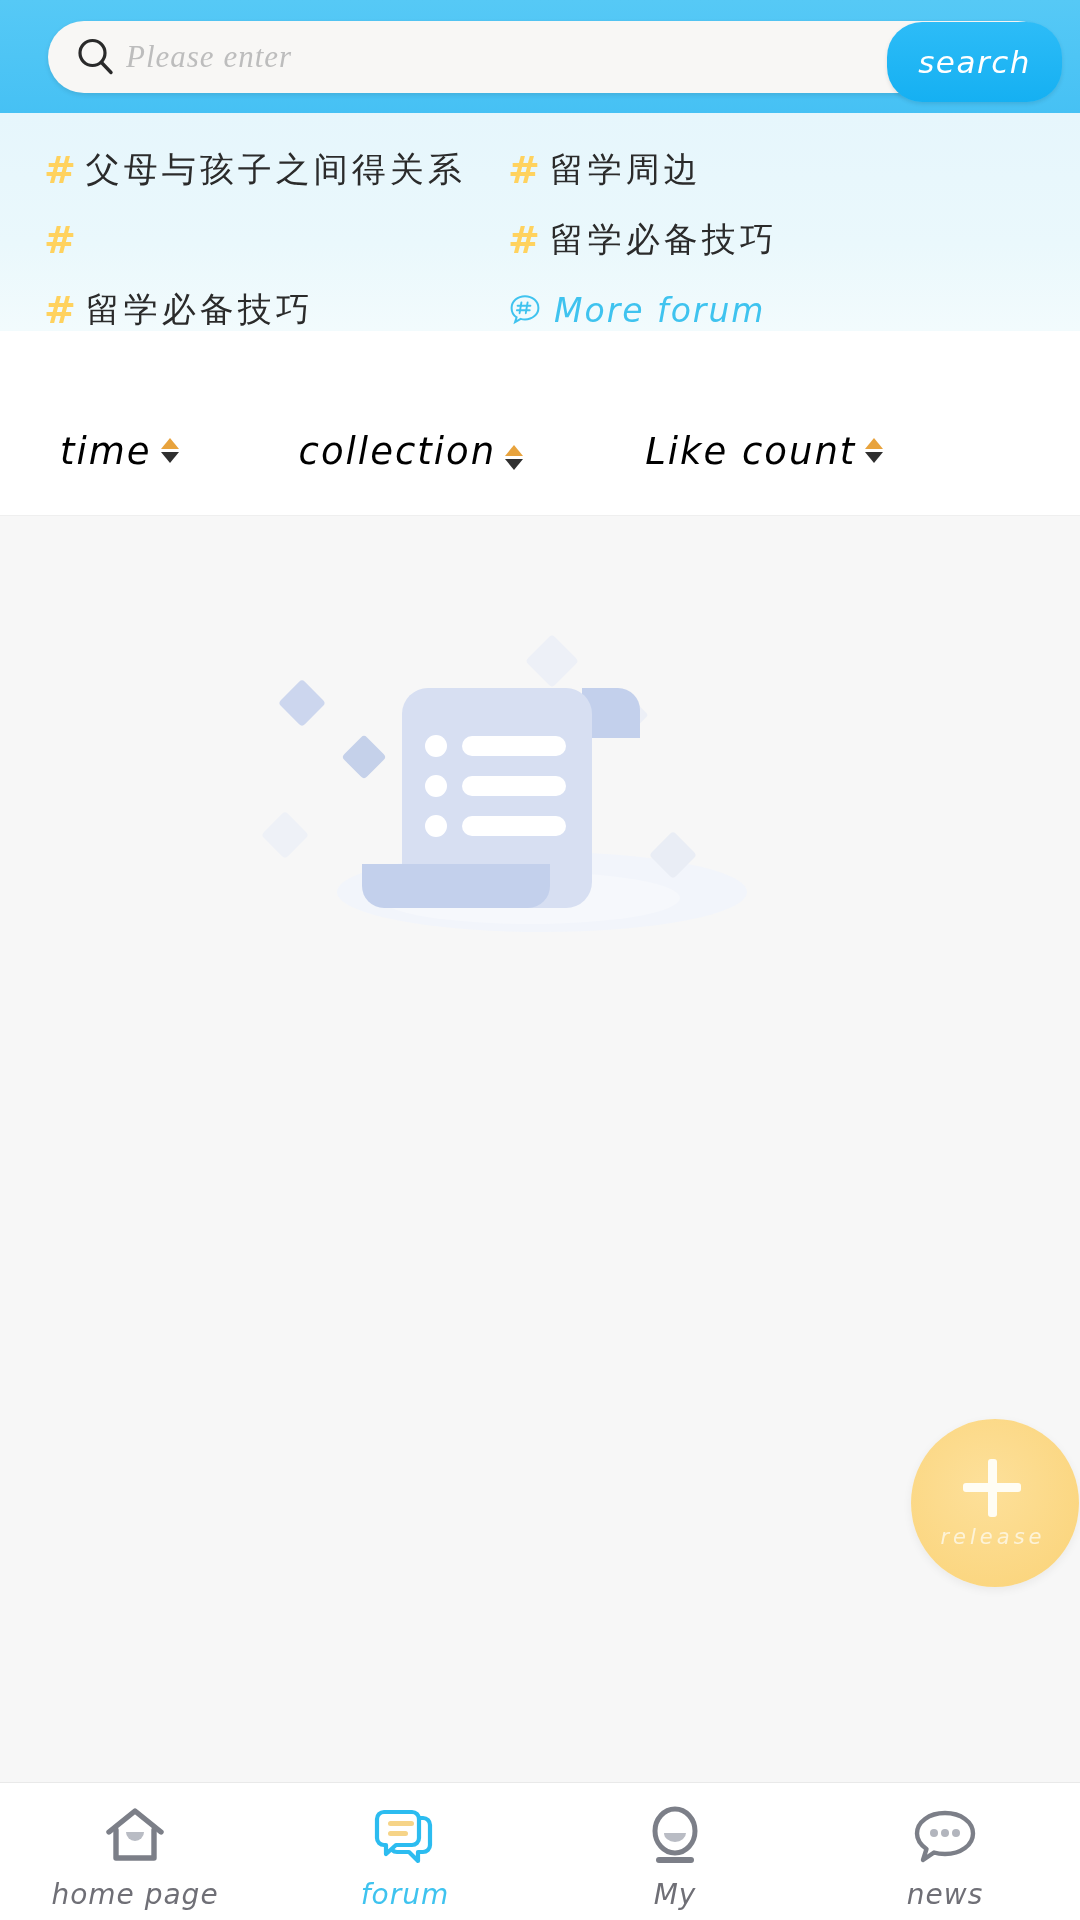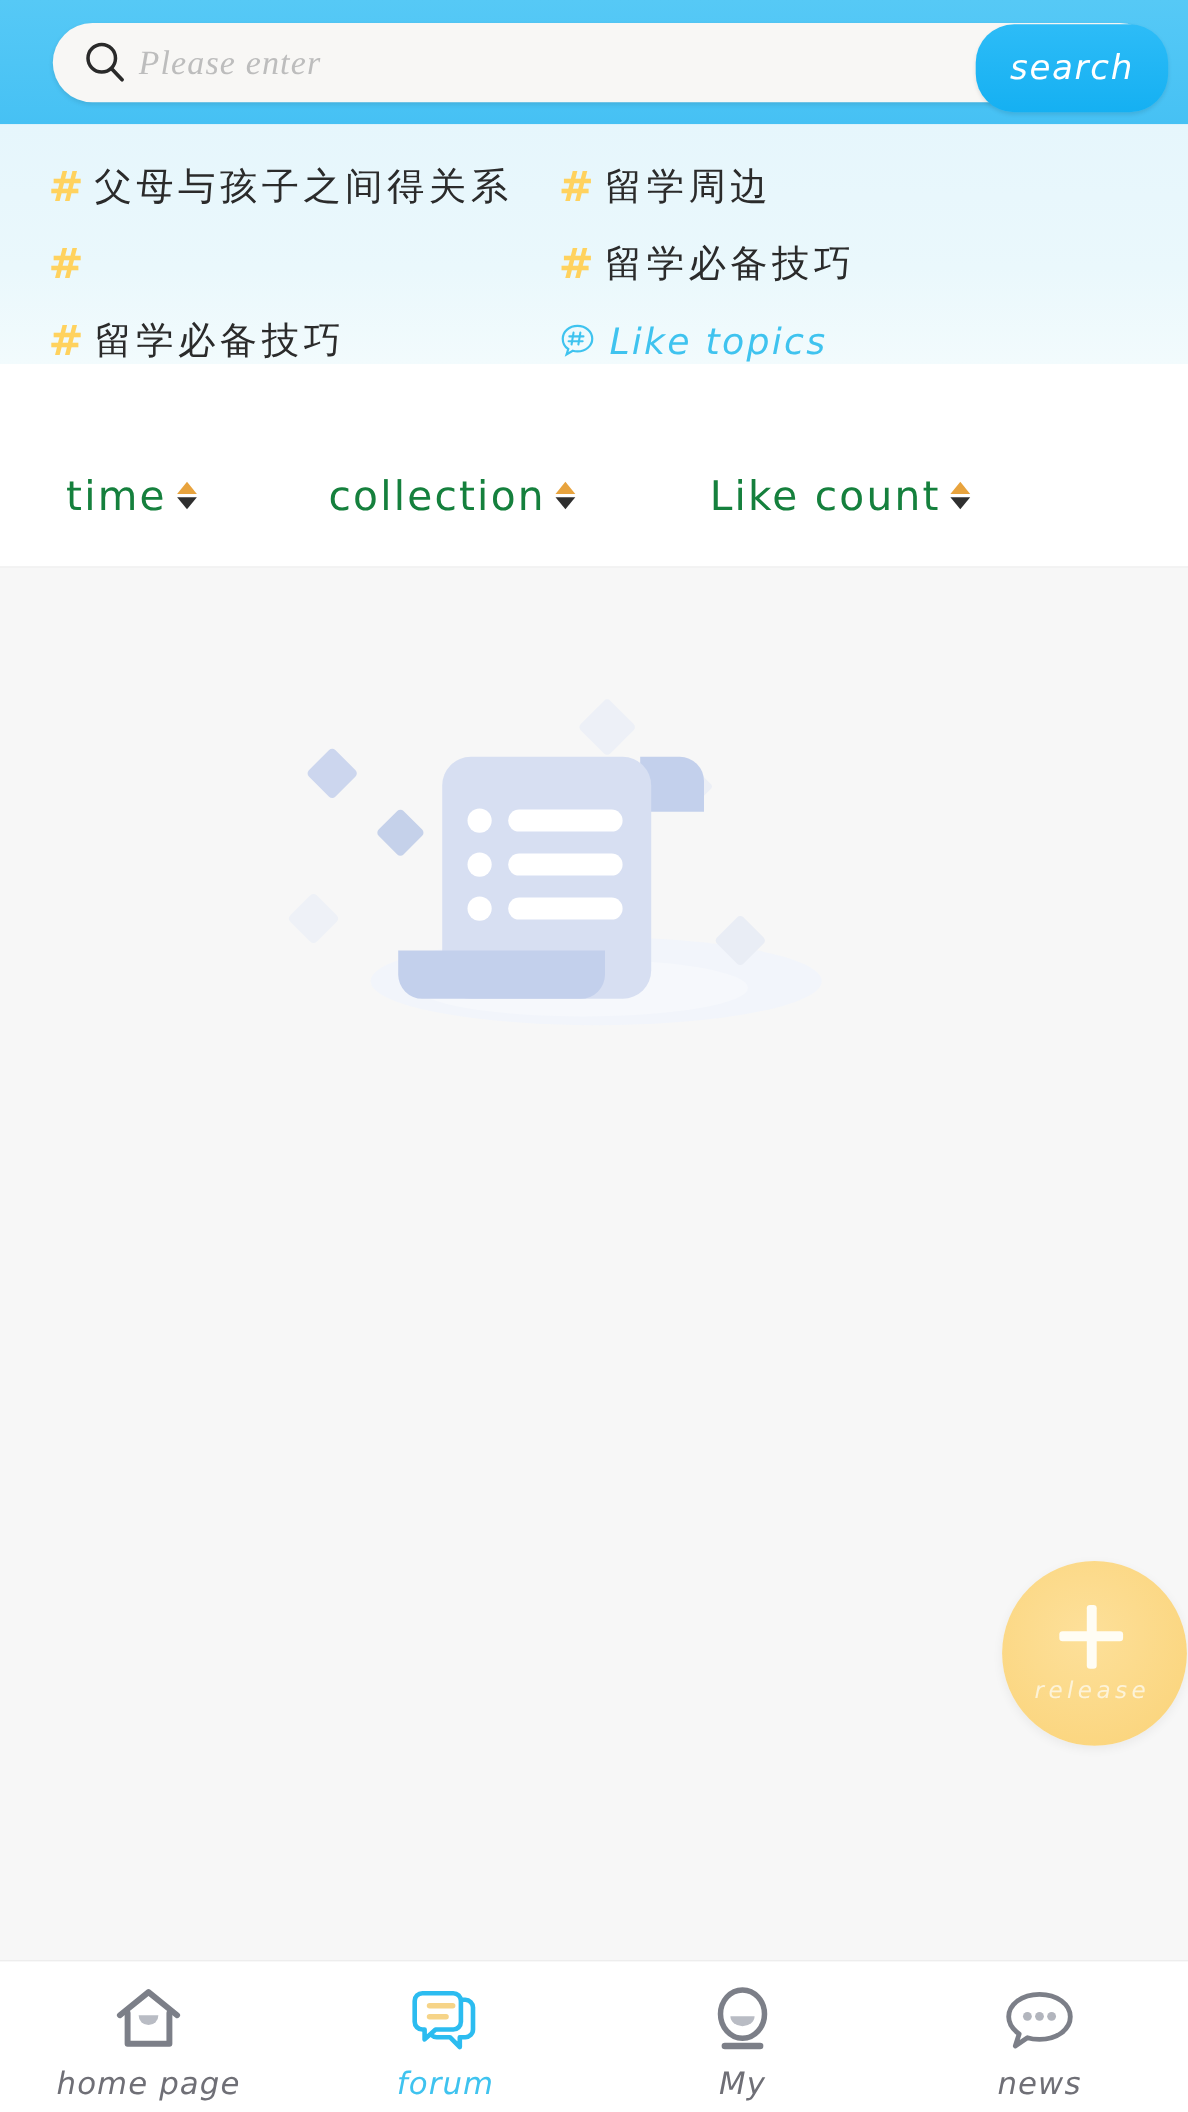--- a/index.html
+++ b/index.html
@@ -167,26 +167,27 @@
     width: 1080px;
     display: flex;
     align-items: flex-end;
   }
   .sort-item {
     display: flex;
     align-items: center;
     cursor: pointer;
   }
   .sort-item.i0 { margin-left: 60px; }
-  .sort-item.i1 { margin-left: 120px; }
+  .sort-item.i1 { margin-left: 120px; align-items: flex-end; }
   .sort-item.i2 { margin-left: 122px; }
   .sort-label {
     font-family: "DejaVu Sans", sans-serif;
+    font-style: italic;
     font-size: 37px;
-    color: #15803d;
+    color: #000000;
     letter-spacing: 2px;
     white-space: nowrap;
   }
   .sort-arrows {
     display: flex;
     flex-direction: column;
     margin-left: 9px;
     margin-bottom: 3px;
   }
   .caret-up {
@@ -340,21 +341,21 @@
       </div>
       <div class="topic col2">
         <div class="more-topics">
           <svg class="more-icon" viewBox="0 0 34 34">
             <path d="M17 3.2c7.4 0 13.4 5.2 13.4 11.7 0 6.4-6 11.6-13.4 11.6-1.5 0-3-.2-4.3-.6l-5.6 3.3 1.5-4.9C5.3 22.2 3.6 18.8 3.6 14.9 3.6 8.4 9.6 3.2 17 3.2z" fill="none" stroke="#3fc3ef" stroke-width="2"></path>
             <line x1="13.4" y1="9.4" x2="11.6" y2="20.2" stroke="#3fc3ef" stroke-width="1.9" stroke-linecap="round"></line>
             <line x1="19.6" y1="9.4" x2="17.8" y2="20.2" stroke="#3fc3ef" stroke-width="1.9" stroke-linecap="round"></line>
             <line x1="9.6" y1="12.8" x2="22.4" y2="12.8" stroke="#3fc3ef" stroke-width="1.9" stroke-linecap="round"></line>
             <line x1="8.9" y1="17.2" x2="21.7" y2="17.2" stroke="#3fc3ef" stroke-width="1.9" stroke-linecap="round"></line>
           </svg>
-          <span class="more-label">Like topics</span>
+          <span class="more-label">More forum</span>
         </div>
       </div>
     </div>
 
   </div>
 
   <div class="sortbar">
     <div class="sort-items">
 
       <div class="sort-item i0">

